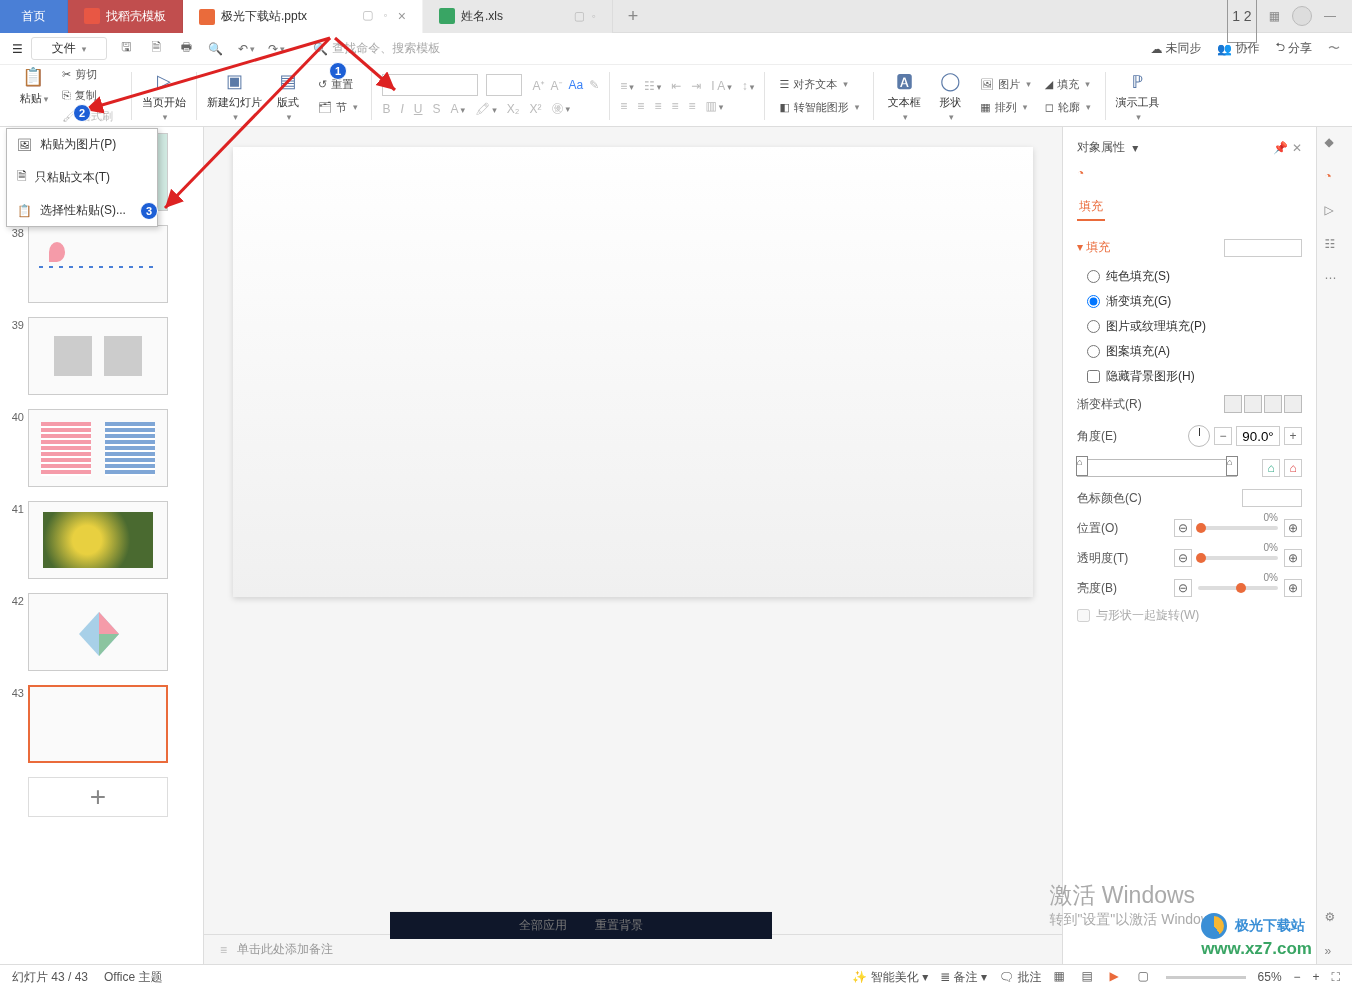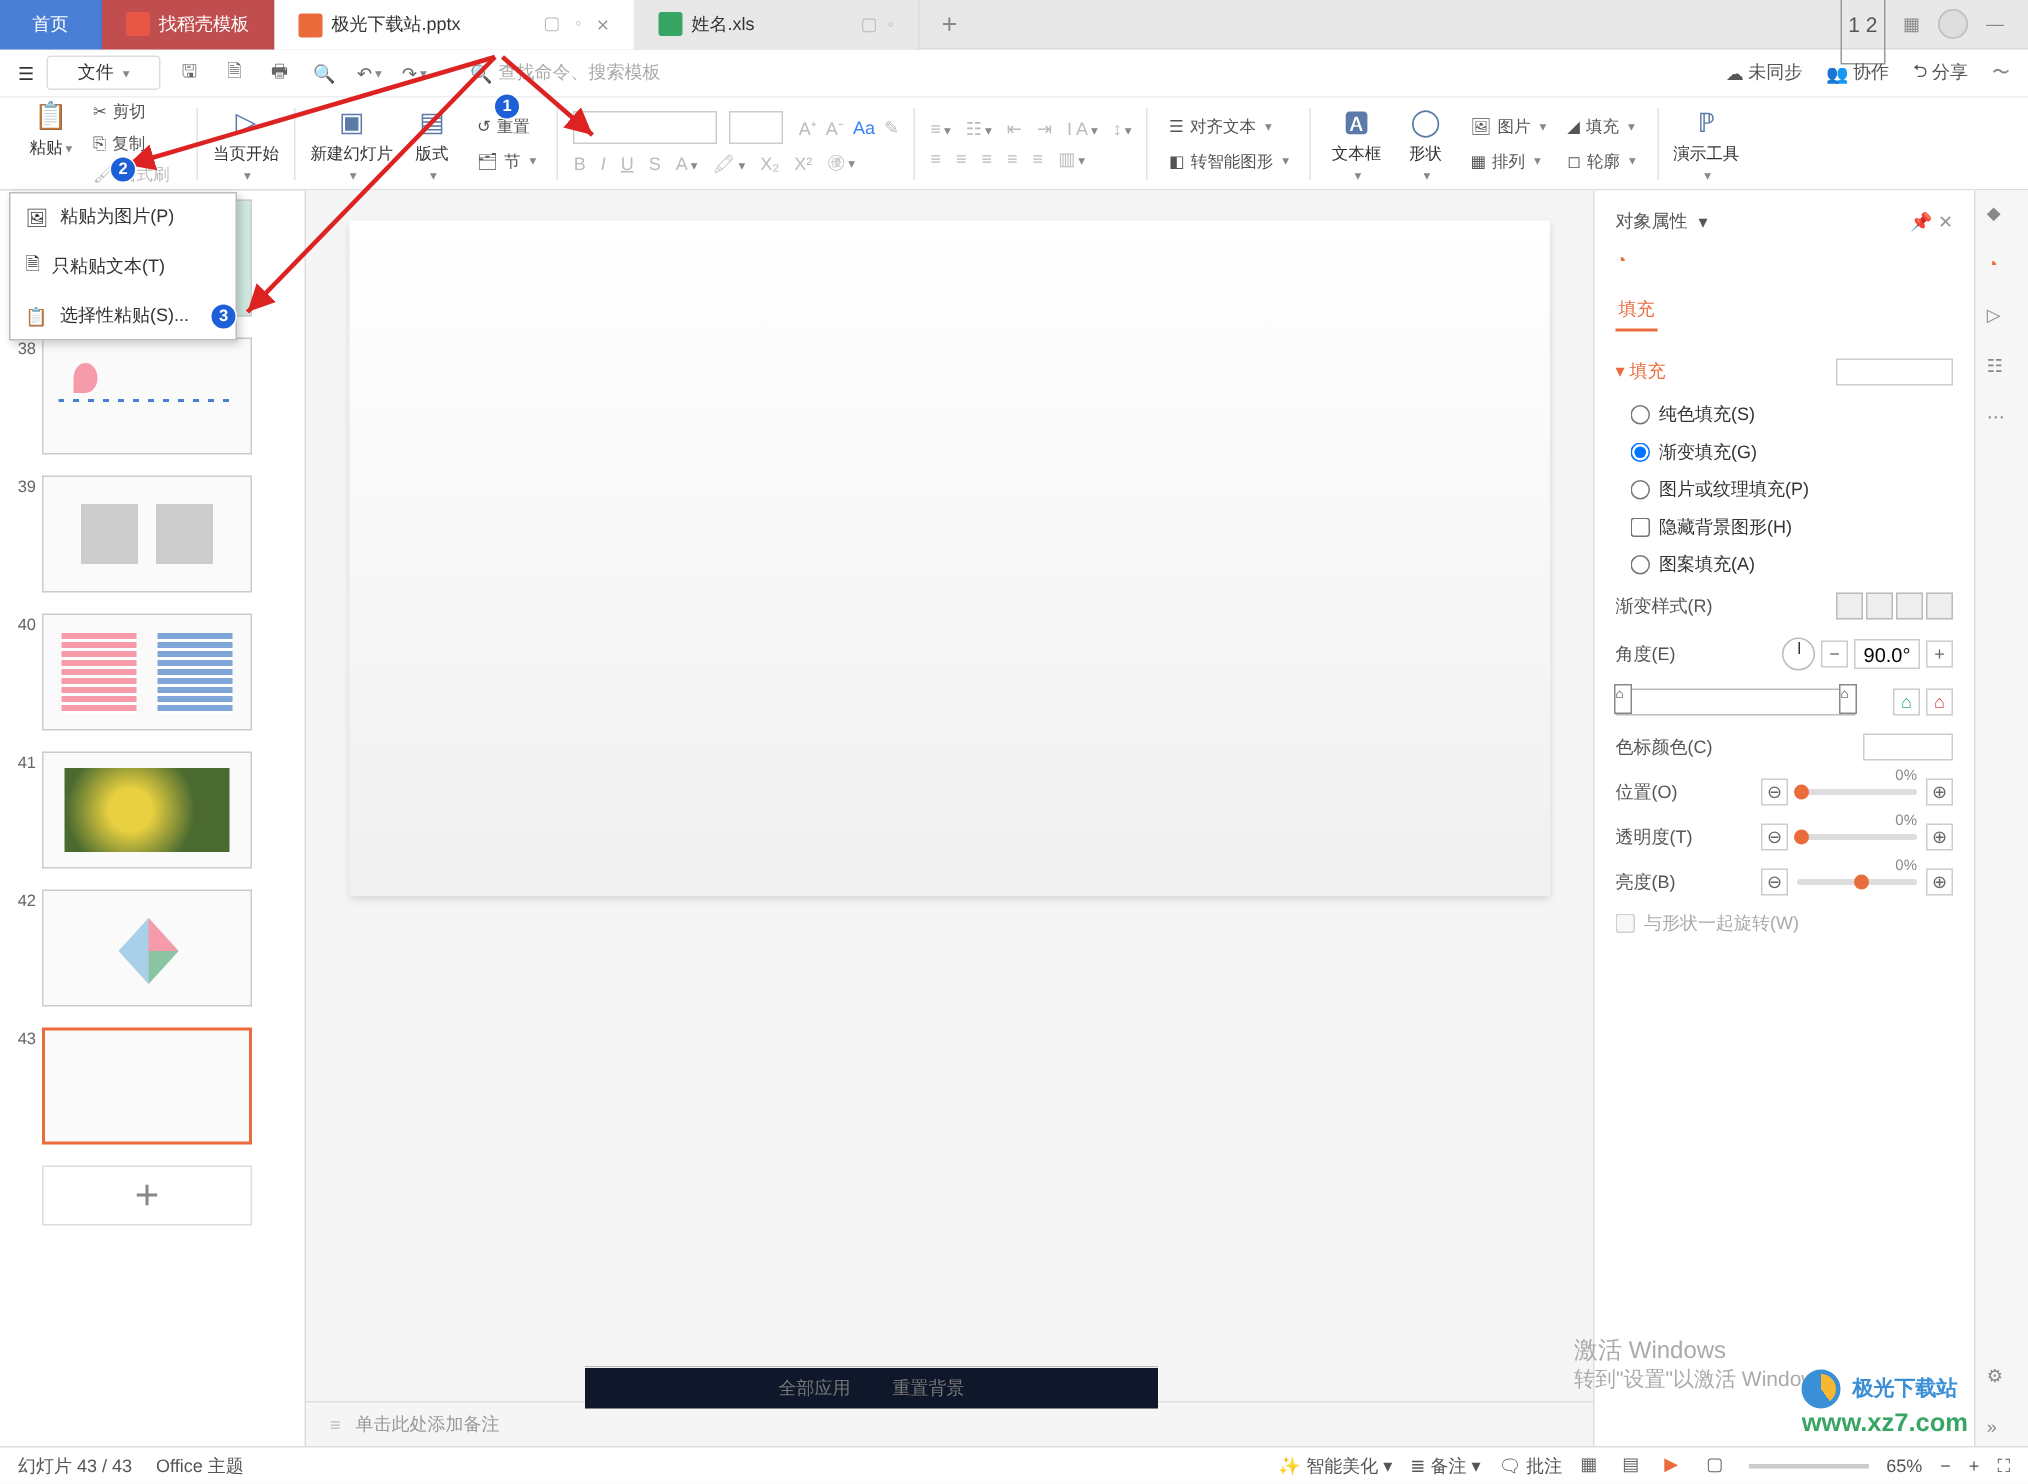--- a/index.html
+++ b/index.html
@@ -350,26 +350,26 @@
         </label>
       <label class="radio-row">
           <input type="radio" name="ft" checked="" style="">
           <span>渐变填充(G)</span>
         </label>
       <label class="radio-row">
           <input type="radio" name="ft" style="">
           <span>图片或纹理填充(P)</span>
         </label>
       <label class="radio-row">
+          <input type="radio" name="ft" style="">
+          <span>图案填充(A)</span>
+        </label>
+      <label class="radio-row">
           <input type="checkbox" style="">
           <span>隐藏背景图形(H)</span>
-        </label>
-      <label class="radio-row">
-          <input type="radio" name="ft" style="">
-          <span>图案填充(A)</span>
         </label>
 
       <div class="prop-row">
         <span class="lbl">渐变样式(R)</span>
         <div class="gradient-swatches">
           <span class="gsw"></span>
             <span class="gsw"></span>
             <span class="gsw"></span>
             <span class="gsw"></span>
         </div>
@@ -463,20 +463,20 @@
     <span class="status-icon">▢</span>
     <div class="zoom-slider"></div>
     <span>65%</span>
     <span>−</span>
     <span>+</span>
     <span>⛶</span>
   </div>
 </div>
 
 <div class="activation">
-  <div style="font-size:16px">激活 Windows</div>
+  <div style="font-size:23px">激活 Windows</div>
   <div>转到"设置"以激活 Windows。</div>
 </div>
 <div class="watermark">
   <span style="display:inline-block;width:26px;height:26px;border-radius:50%;border:3px solid #3a8fd6;vertical-align:middle;margin-right:4px;background:conic-gradient(#f7b733 0 40%,#3a8fd6 40% 100%)"></span>
   <span>极光下载站</span>
   <span class="sub">www.xz7.com</span>
 </div>
 
 </body></html>

